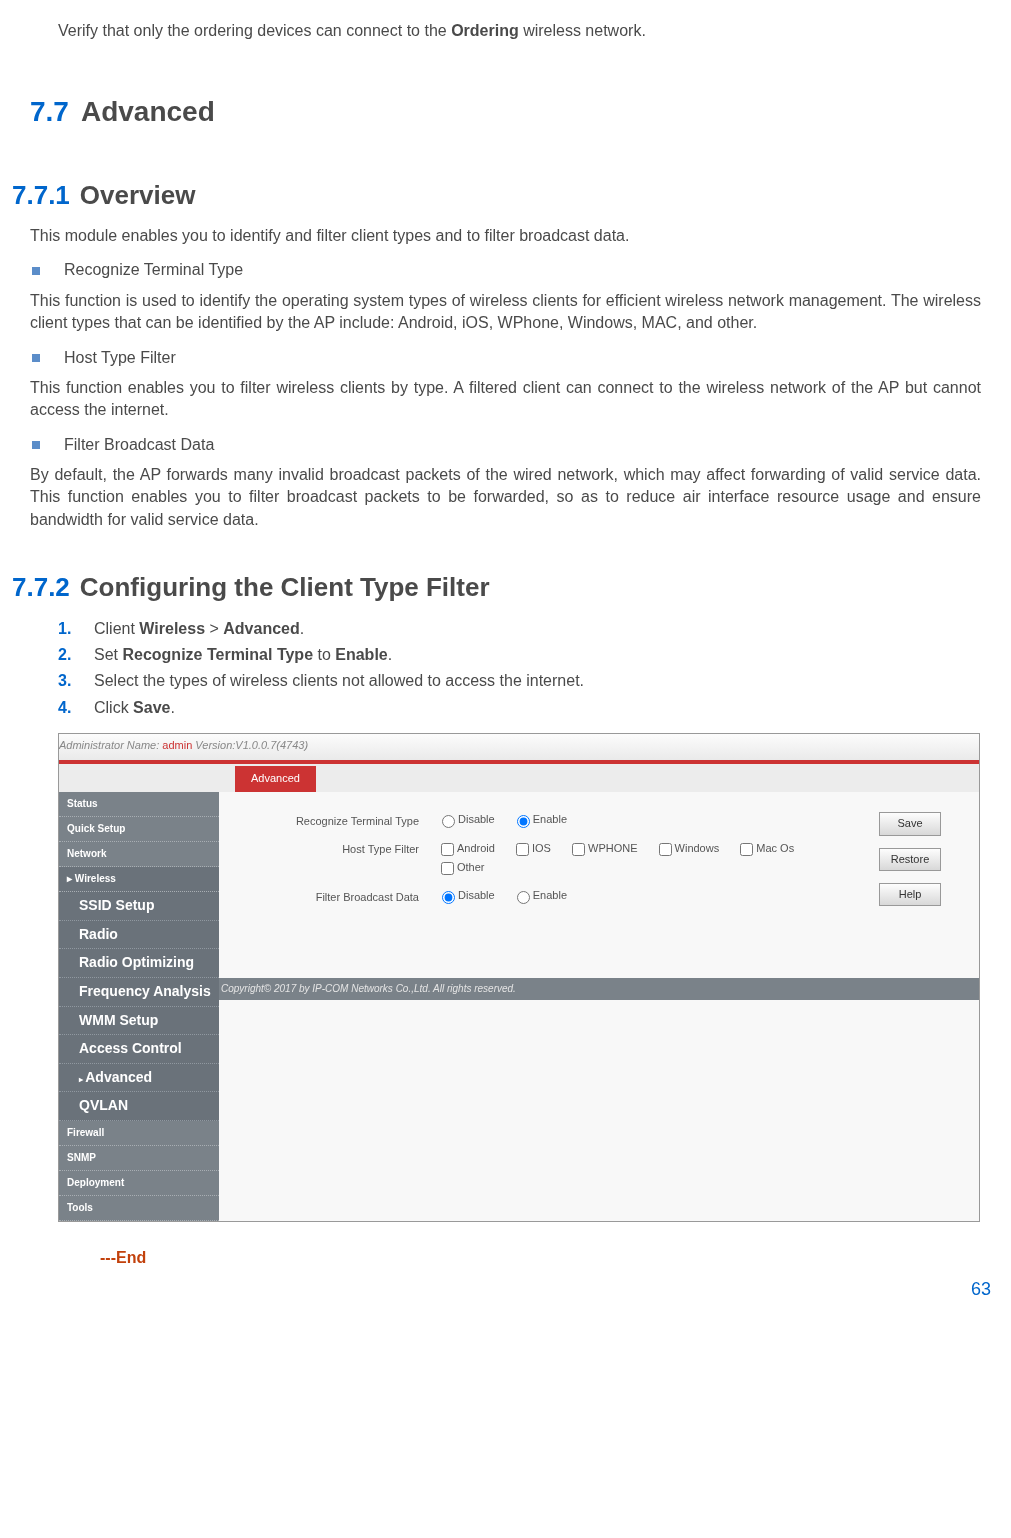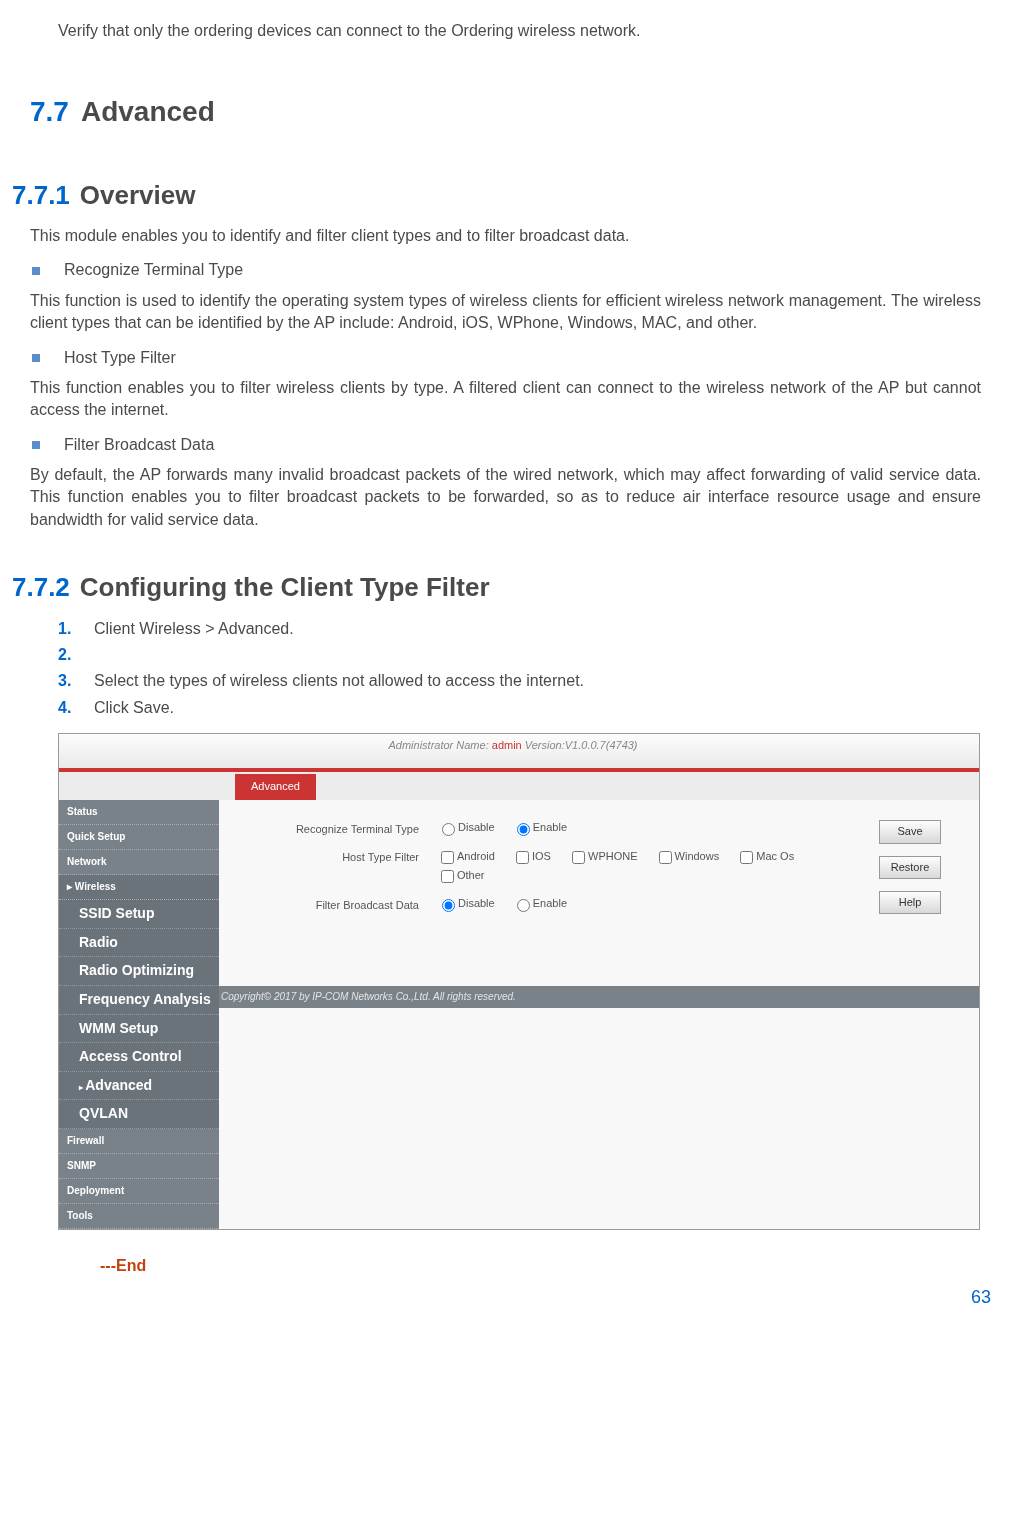--- a/index.html
+++ b/index.html
@@ -68,22 +68,22 @@
       margin: 8px 0 0 28px;
       width: 920px;
       border: 1px solid #999;
       background: #f2f2f2;
       font-family: Verdana, Arial, sans-serif;
       font-size: 11px;
     }
     .ss-top {
       background: linear-gradient(#fcfcfc, #eaeaea);
       height: 22px;
-      text-align: center;
-      padding: 4px 12px 8px 0;
+      text-align: left;
+      padding: 4px 12px 0 0;
       color: #888;
       font-style: italic;
     }
     .ss-top .admin {
       color: #cc3333;
       font-style: normal;
     }
     .ss-redbar {
       background: #cc3333;
       height: 4px;
@@ -201,21 +201,21 @@
       font-weight: bold;
       margin: 25px 0 0 70px;
     }
     .page-num {
       text-align: right;
       color: #0066cc;
       font-size: 18px;
       margin-top: 8px;
       margin-right: -10px;
     }
-    b { font-weight: normal; color: #4a4a4a; }
+    b { font-weight: bold; color: #4a4a4a; }
   </style>
 </head>
 <body>
 
 <div class="verify-text">
   <span>Verify that only the ordering devices can connect to the </span><b>Ordering</b><span> wireless network.</span>
 </div>
 
 <div class="heading-7-7">
   <span class="num">7.7</span><span>Advanced</span>
@@ -251,20 +251,21 @@
   <span class="num">7.7.2</span><span>Configuring the Client Type Filter</span>
 </div>
 
 <div class="steps">
   <div class="step">
     <span class="step-num">1.</span>
     <span><span>Client </span><b>Wireless</b><span> &gt; </span><b>Advanced</b><span>.</span></span>
   </div>
   <div class="step">
     <span class="step-num">2.</span>
+    <span><span>Set </span><b>Recognize Terminal Type</b><span> to </span><b>Enable</b><span>.</span></span>
   </div>
   <div class="step">
     <span class="step-num">3.</span>
     <span>Select the types of wireless clients not allowed to access the internet.</span>
   </div>
   <div class="step">
     <span class="step-num">4.</span>
     <span><span>Click </span><b>Save</b><span>.</span></span>
   </div>
 </div>

